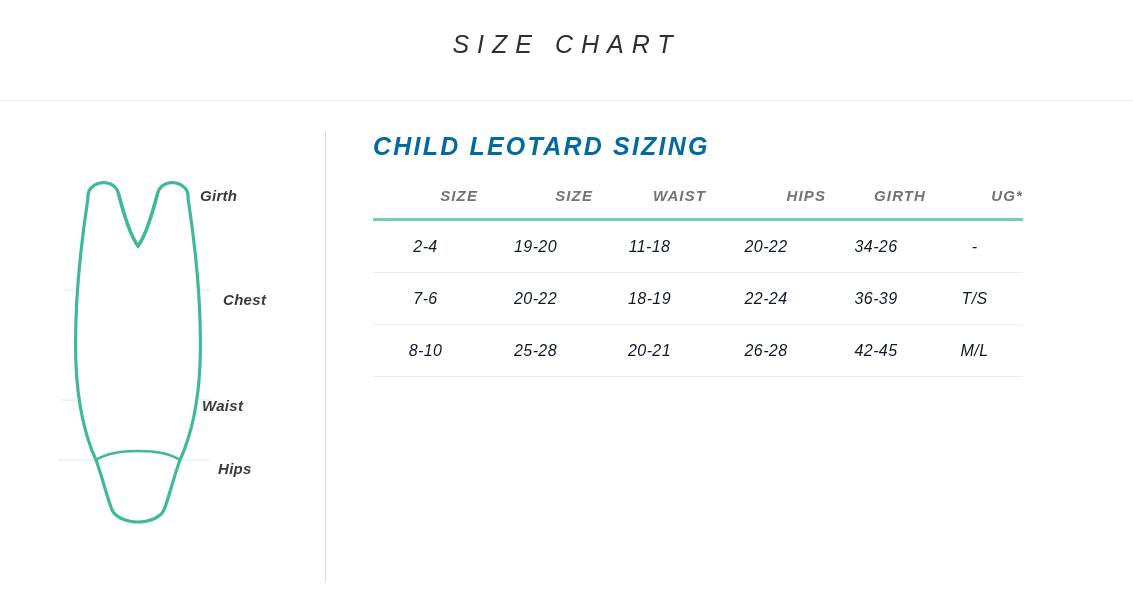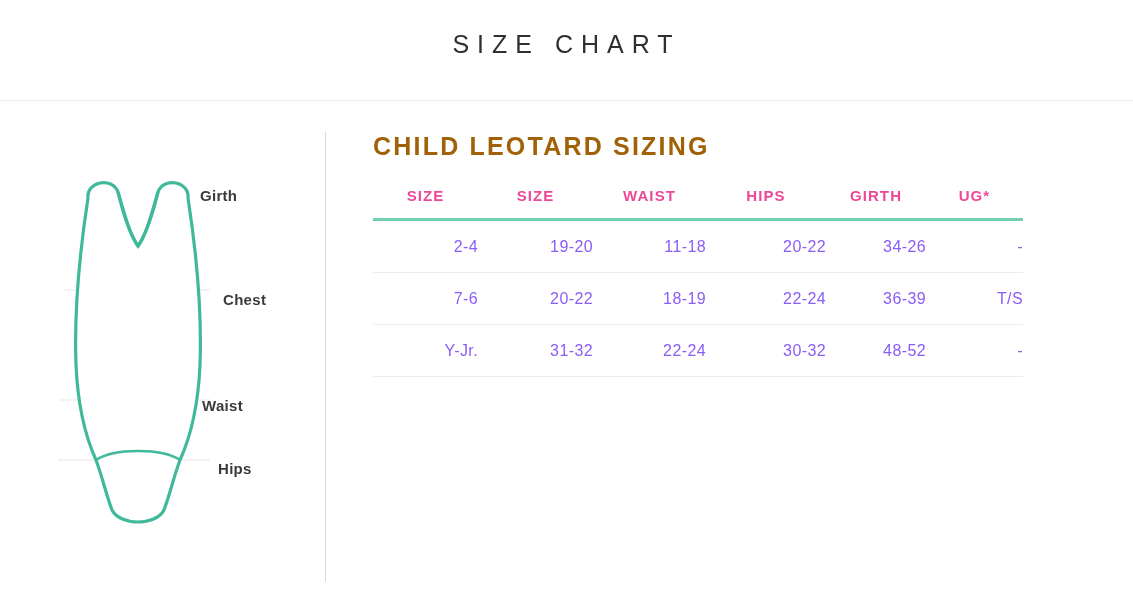--- a/index.html
+++ b/index.html
@@ -12,20 +12,21 @@
     background: #ffffff;
     font-family: "Liberation Sans", sans-serif;
     color: #2b2b2b;
     overflow: hidden;
   }
   .page {
     position: relative;
     width: 1133px;
     height: 600px;
     background: #ffffff;
+    font-style: italic;
   }
   
   .page-title {
     position: absolute;
     top: 30px;
     left: 0;
     width: 1133px;
     text-align: center;
     font-size: 25px;
     font-weight: 500;
@@ -78,43 +79,43 @@
   .table-block {
     position: absolute;
     left: 373px;
     top: 132px;
     width: 650px;
   }
   .table-heading {
     font-size: 25px;
     font-weight: 700;
     letter-spacing: 2.2px;
-    color: #a16207;
+    color: #0369a1;
     margin: 0 0 26px 0;
     white-space: nowrap;
   }
   table.size-table {
     border-collapse: collapse;
     width: 650px;
     table-layout: fixed;
   }
   table.size-table th {
-    text-align: center;
+    text-align: right;
     font-size: 15px;
     font-weight: 700;
     letter-spacing: 1.1px;
-    color: #ec4899;
+    color: #737373;
     padding: 0 0 14px 0;
     border-bottom: 3px solid #6fcfae;
   }
   table.size-table td {
-    text-align: right;
+    text-align: center;
     font-size: 16px;
     font-weight: 400;
-    color: #8b5cf6;
+    color: #0f172a;
     padding: 17px 0 16px 0;
     border-bottom: 1px solid #ededed;
     letter-spacing: 0.4px;
     white-space: nowrap;
     margin-left: 16px;
   }
   table.size-table tr:last-child td {
     border-bottom: 1px solid #ededed;
   }
   col.c-size  { width: 105px; }
@@ -200,24 +201,24 @@
         </tr>
         <tr>
           <td>7-6</td>
           <td>20-22</td>
           <td>18-19</td>
           <td>22-24</td>
           <td>36-39</td>
           <td>T/S</td>
         </tr>
         <tr>
-          <td>Y-Jr.</td>
-          <td>31-32</td>
-          <td>22-24</td>
-          <td>30-32</td>
-          <td>48-52</td>
-          <td>-</td>
+          <td>8-10</td>
+          <td>25-28</td>
+          <td>20-21</td>
+          <td>26-28</td>
+          <td>42-45</td>
+          <td>M/L</td>
         </tr>
       </tbody>
     </table>
   </div>
 
 </div>
 
 </body></html>

